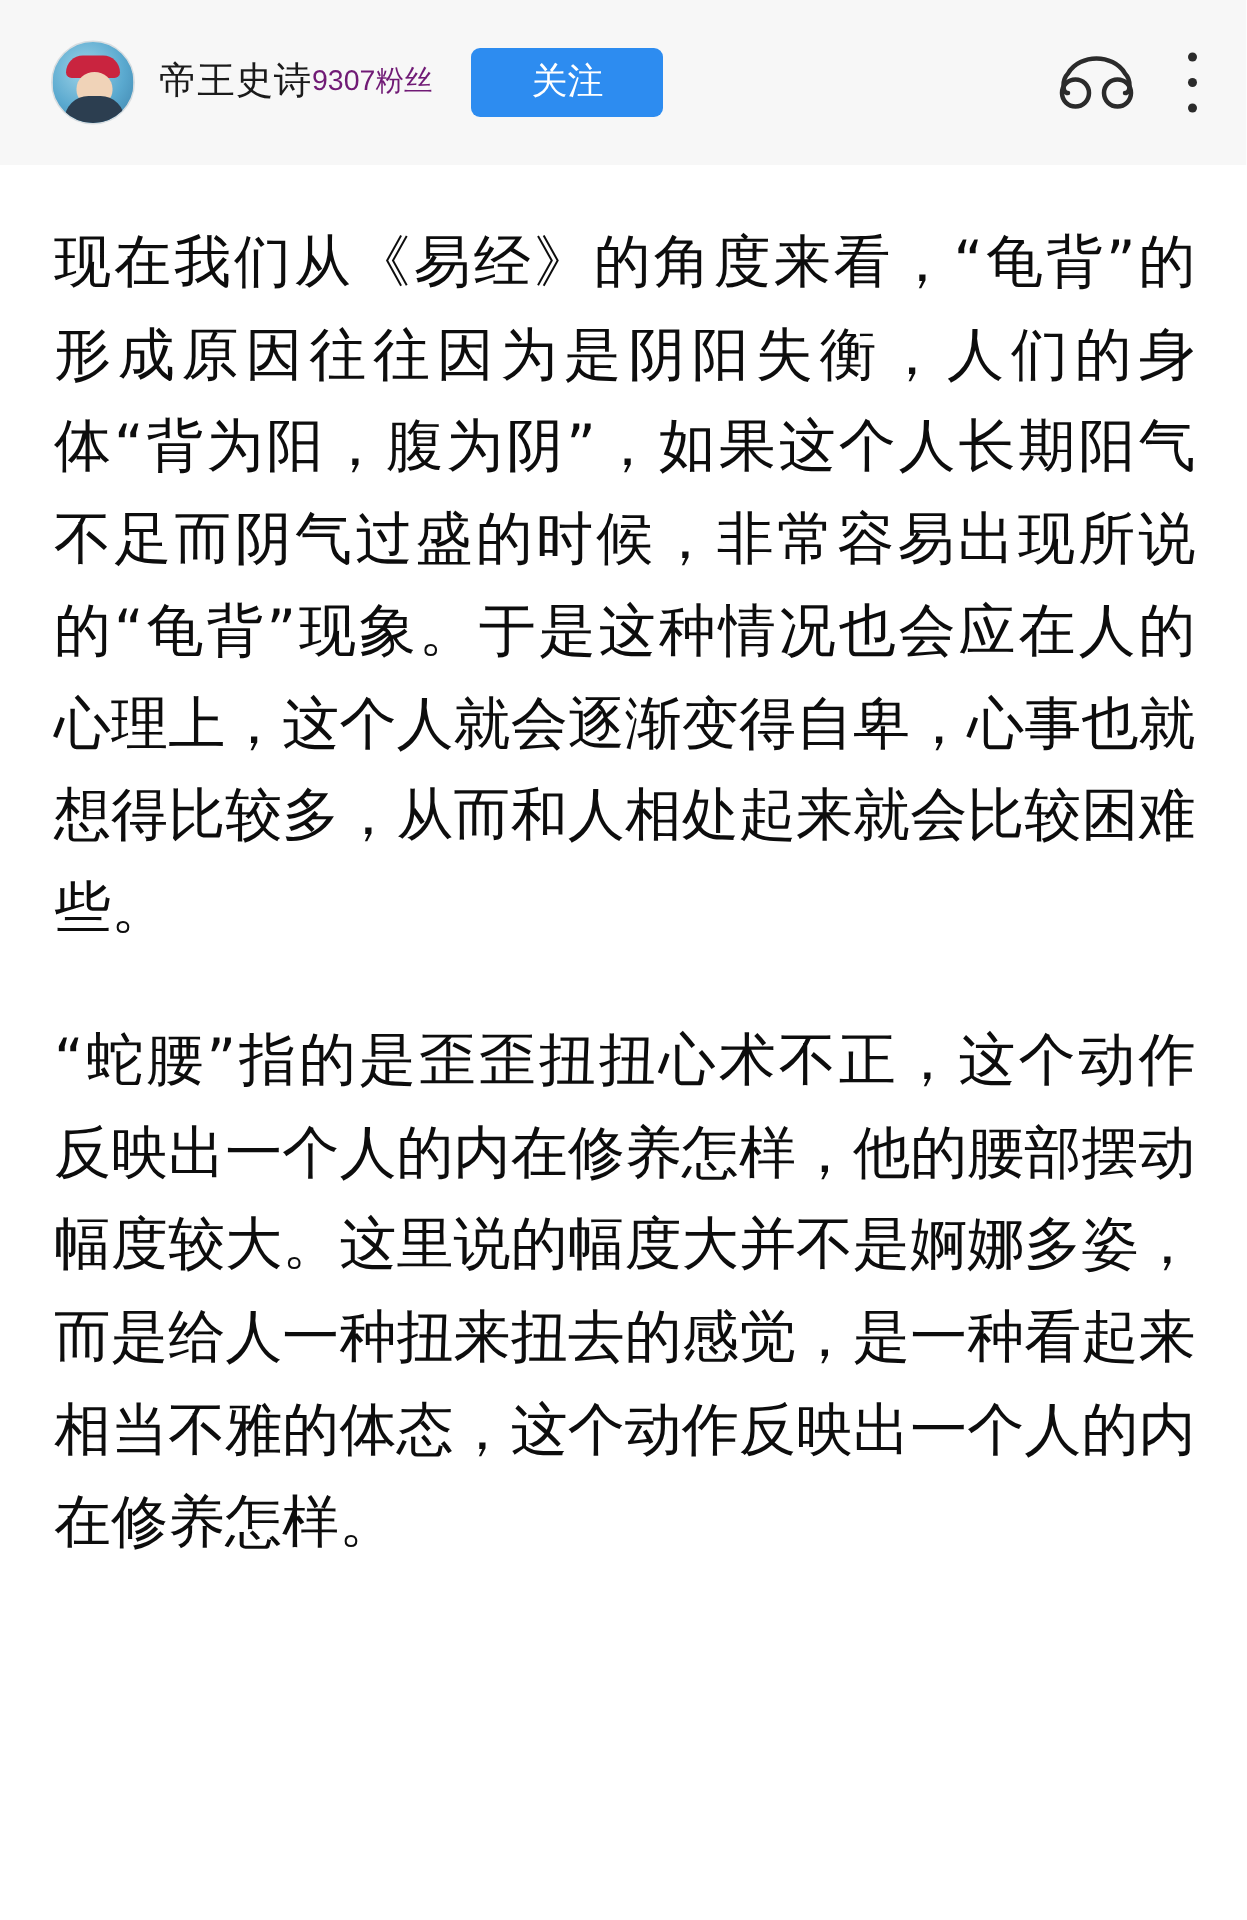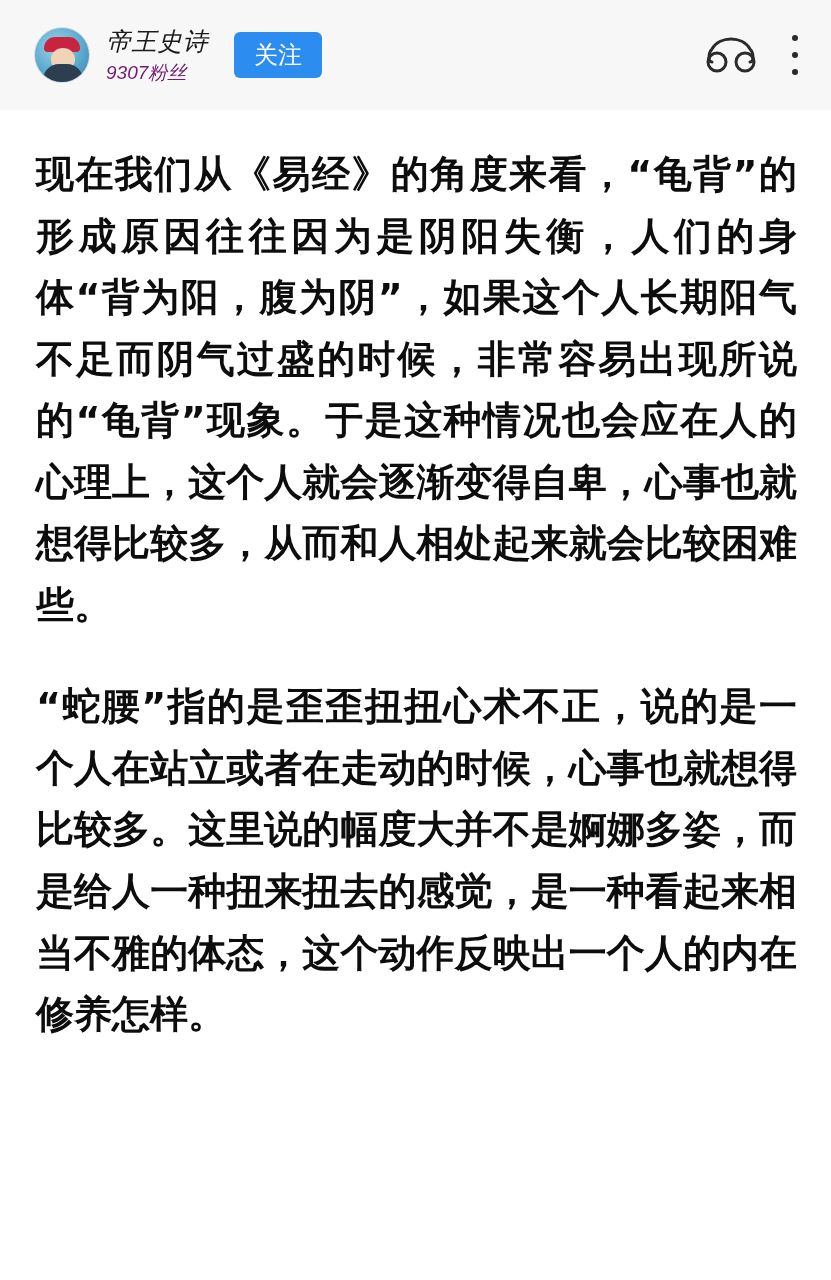--- a/index.html
+++ b/index.html
@@ -68,44 +68,43 @@
     bottom: 0;
     width: 40px;
     height: 18px;
     background: #2c3e50;
     border-radius: 16px 16px 0 0;
   }
 
   .name-block {
     margin-left: 16px;
     display: flex;
-    flex-direction: column;
+    flex-direction: row;
     justify-content: center;
     line-height: 1.25;
-    font-style: italic;
   }
   .author-name {
     font-size: 25px;
     color: #1b1b1b;
     letter-spacing: 0.5px;
   }
   .fan-count {
     font-size: 19px;
     color: #701a75;
     margin-top: 4px;
   }
 
   .follow-btn {
     margin-left: 26px;
     background: #2d8cf0;
     color: #ffffff;
     font-size: 24px;
     border: none;
     border-radius: 6px;
-    padding: 9px 20px;
+    padding: 9px 40px;
     cursor: pointer;
     font-family: "Liberation Sans", sans-serif;
     line-height: 1.2;
   }
 
   .header-spacer { flex: 1 1 auto; }
 
   .headphone-icon {
     width: 52px;
     height: 40px;
@@ -140,21 +139,20 @@
   }
   .para {
     font-family: "DejaVu Sans", "Liberation Sans", sans-serif;
     font-size: 38px;
     line-height: 1.62;
     color: #0d0d0d;
     text-align: justify;
     text-justify: inter-ideograph;
     margin: 0 0 40px 0;
     letter-spacing: 0px;
-    font-weight: bold;
   }
   .para:last-child { margin-bottom: 0; }
 </style>
 </head>
 <body>
 
 <div class="page">
 
   <div class="header">
 
@@ -183,16 +181,16 @@
 
     <div class="kebab">
       <i></i>
       <i></i>
       <i></i>
     </div>
   </div>
 
   <div class="article">
     <p class="para">现在我们从《易经》的角度来看，“龟背”的形成原因往往因为是阴阳失衡，人们的身体“背为阳，腹为阴”，如果这个人长期阳气不足而阴气过盛的时候，非常容易出现所说的“龟背”现象。于是这种情况也会应在人的心理上，这个人就会逐渐变得自卑，心事也就想得比较多，从而和人相处起来就会比较困难些。</p>
-    <p class="para">“蛇腰”指的是歪歪扭扭心术不正，说的是一个人在站立或者在走动的时候，心事也就想得比较多。这里说的幅度大并不是婀娜多姿，而是给人一种扭来扭去的感觉，是一种看起来相当不雅的体态，这个动作反映出一个人的内在修养怎样。</p>
+    <p class="para">“蛇腰”指的是歪歪扭扭心术不正，这个动作反映出一个人的内在修养怎样，他的腰部摆动幅度较大。这里说的幅度大并不是婀娜多姿，而是给人一种扭来扭去的感觉，是一种看起来相当不雅的体态，这个动作反映出一个人的内在修养怎样。</p>
   </div>
 
 </div>
 
 </body></html>

